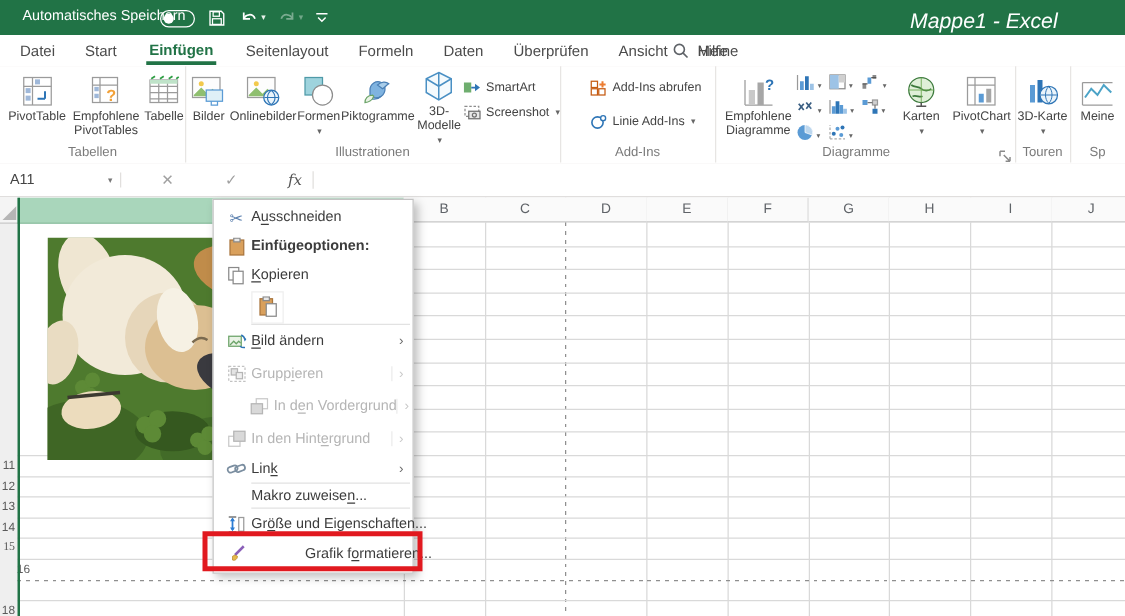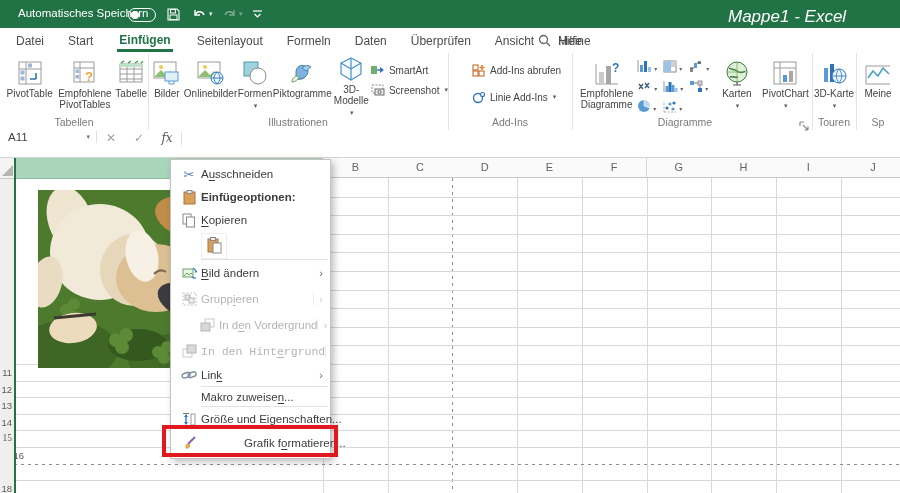--- a/index.html
+++ b/index.html
@@ -33,21 +33,21 @@
   .ric{height:30px;display:flex;align-items:flex-end;justify-content:center;}
   .rlb{font-size:10px;line-height:11px;color:#444;margin-top:2px;white-space:normal;}
   .rsm{display:flex;align-items:center;gap:4px;font-size:10px;color:#444;height:18px;white-space:nowrap;}
   .dda{font-size:7px;color:#666;margin-left:1px;}
   #minigrid{display:grid;grid-template-columns:26px 26px 26px;grid-auto-rows:20px;padding-top:2px;}
   .mgc{display:flex;align-items:center;gap:1px;}
   .mgc .dda{font-size:6px;}
   #dlg-launcher{position:absolute;right:3px;bottom:3px;width:10px;height:10px;}
 
   
-  #formulabar{position:absolute;left:0;top:131px;width:900px;height:26px;background:#fff;border-bottom:1px solid #d6d4d2;display:flex;align-items:flex-start;font-size:11.5px;color:#444;}
+  #formulabar{position:absolute;left:0;top:131px;width:900px;height:26px;background:#fff;border-bottom:1px solid #d6d4d2;display:flex;align-items:center;font-size:11.5px;color:#444;gap:23px;}
   #namebox{width:88px;display:flex;align-items:center;padding-left:8px;border-right:1px solid #e1dfdd;position:relative;}
   #namebox .dda{position:absolute;right:6px;font-size:7px;color:#777;}
   .fbtn{width:28px;display:flex;align-items:center;justify-content:center;color:#a0a0a0;font-size:12px;}
   #fx-btn{color:#555;font-family:"DejaVu Serif","Liberation Serif",serif;font-style:italic;border-right:1px solid #e1dfdd;}
   #formula-field{flex:1;}
 
   
   #sheet{position:absolute;left:0;top:158px;width:900px;height:335px;background:#fff;overflow:hidden;}
   #corner{position:absolute;left:0;top:0;width:14px;height:20px;background:#f4f4f4;border-bottom:1px solid #c8c8c8;}
   #corner-tri{position:absolute;right:1px;bottom:2px;width:0;height:0;border-bottom:11px solid #b5b5b5;border-left:11px solid transparent;}
@@ -607,21 +607,21 @@
       <div class="mi dis" style="height: 26px; padding-left: 24px;">
         <span class="mic">
           <svg width="15" height="14" viewBox="0 0 15 14">
             <rect x="5" y="1" width="9" height="8" fill="none" stroke="#c9c9c9"></rect>
             <rect x="1" y="5" width="9" height="8" fill="#d9d9d9" stroke="#b5b5b5"></rect>
           </svg>
         </span>
         <span class="mlb">In d<u>e</u>n Vordergrund</span>
         <span class="mar dis">›</span>
       </div>
-      <div class="mi dis" style="height: 26px; font-family: Liberation Mono, monospace;">
+      <div class="mi dis" style="height: 26px;">
         <span class="mic">
           <svg width="15" height="14" viewBox="0 0 15 14">
             <rect x="1" y="5" width="9" height="8" fill="none" stroke="#c9c9c9"></rect>
             <rect x="5" y="1" width="9" height="8" fill="#d9d9d9" stroke="#b5b5b5"></rect>
           </svg>
         </span>
         <span class="mlb">In den Hint<u>e</u>rgrund</span>
         <span class="mar dis">›</span>
       </div>
       <div class="mi" style="height: 22px;">

